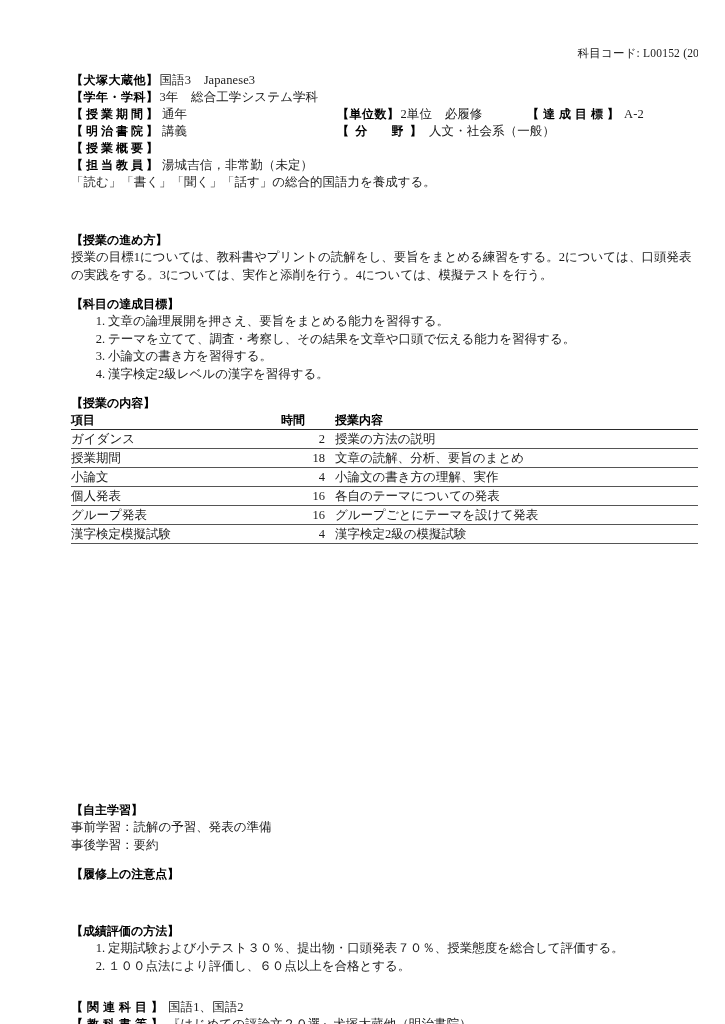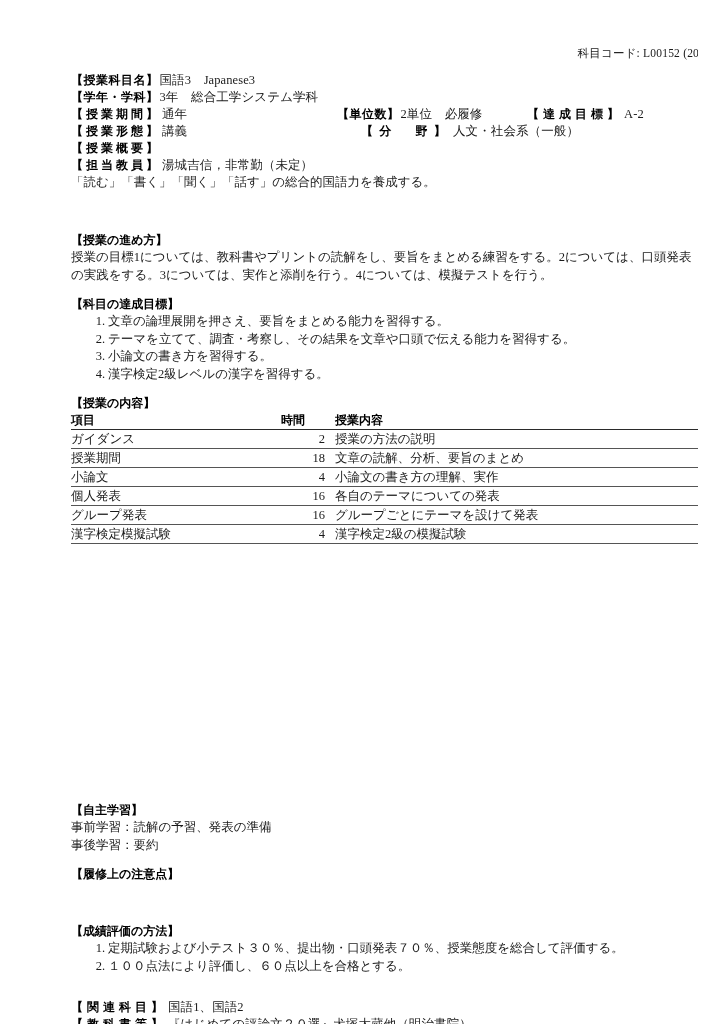--- a/index.html
+++ b/index.html
@@ -40,21 +40,21 @@
 
   .lbl {
     font-family: "DejaVu Sans", "Liberation Sans", sans-serif;
     font-weight: bold;
     font-size: 12px;
     color: #000;
     white-space: nowrap;
   }
   .lbl.sp1 { letter-spacing: 0.5px; }
   .lbl.sp2 { letter-spacing: 3.0px; }
-  .lbl.sp3 { letter-spacing: 6.2px; margin-left: 24px; }
+  .lbl.sp3 { letter-spacing: 6.2px; }
   .lbl.sp4 { letter-spacing: 4.0px; }
 
   .val {
     font-size: 12.5px;
     letter-spacing: 0.1px;
   }
 
   
   .info {
     position: relative;
@@ -160,21 +160,21 @@
 
 <div class="page">
   <div class="doc">
 
     <div class="code-line">科目コード: L00152 (2014)</div>
 
     <div class="info">
 
       <div class="info-row">
         <div class="info-left">
-          <span class="lbl sp1">【授業科目名】</span>
+          <span class="lbl sp1">【犬塚大蔵他】</span>
           <span class="val">国語3　Japanese3</span>
         </div>
       </div>
 
       <div class="info-row">
         <div class="info-left">
           <span class="lbl sp1">【学年・学科】</span>
           <span class="val">3年　総合工学システム学科</span>
         </div>
       </div>
@@ -189,21 +189,21 @@
           <span class="val">2単位　必履修</span>
         </div>
         <div class="info-right">
           <span class="lbl sp4">【達成目標】</span>
           <span class="val">A-2</span>
         </div>
       </div>
 
       <div class="info-row">
         <div class="info-left">
-          <span class="lbl sp2">【授業形態】</span>
+          <span class="lbl sp2">【明治書院】</span>
           <span class="val">講義</span>
         </div>
         <div class="info-mid">
           <span class="lbl sp3">【分　野】</span>
           <span class="val">人文・社会系（一般）</span>
         </div>
       </div>
 
       <div class="info-row">
         <span class="lbl sp2">【授業概要】</span>

